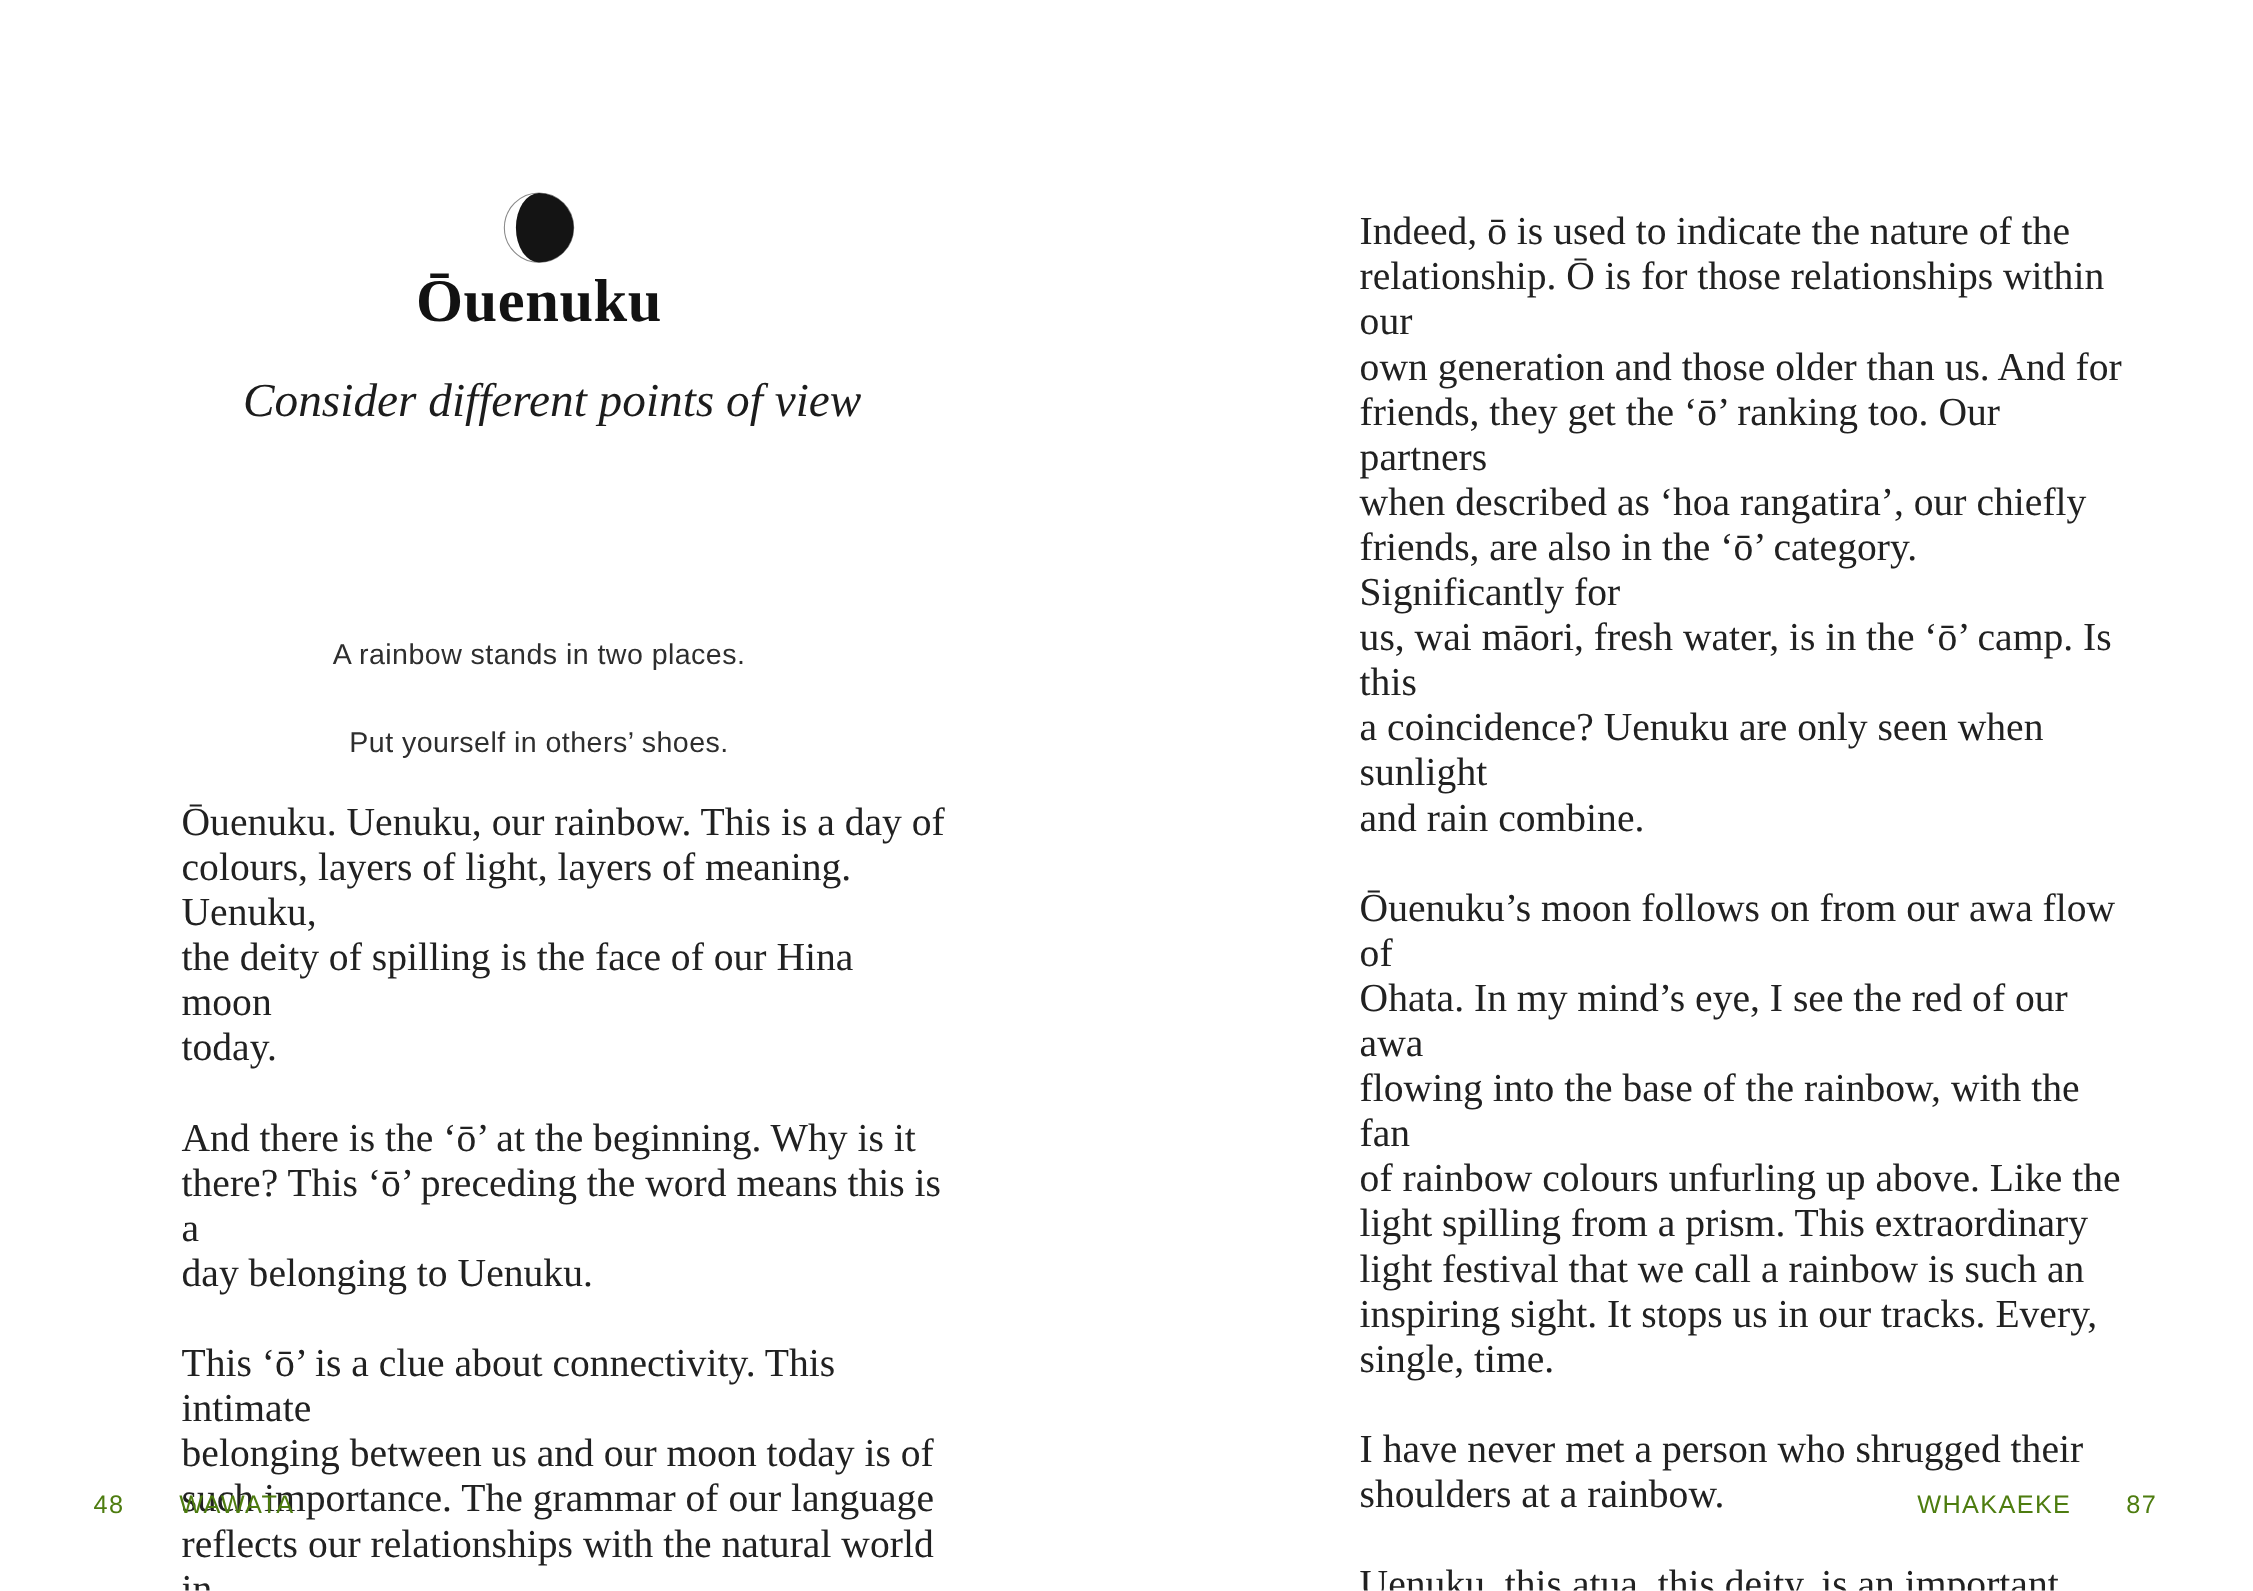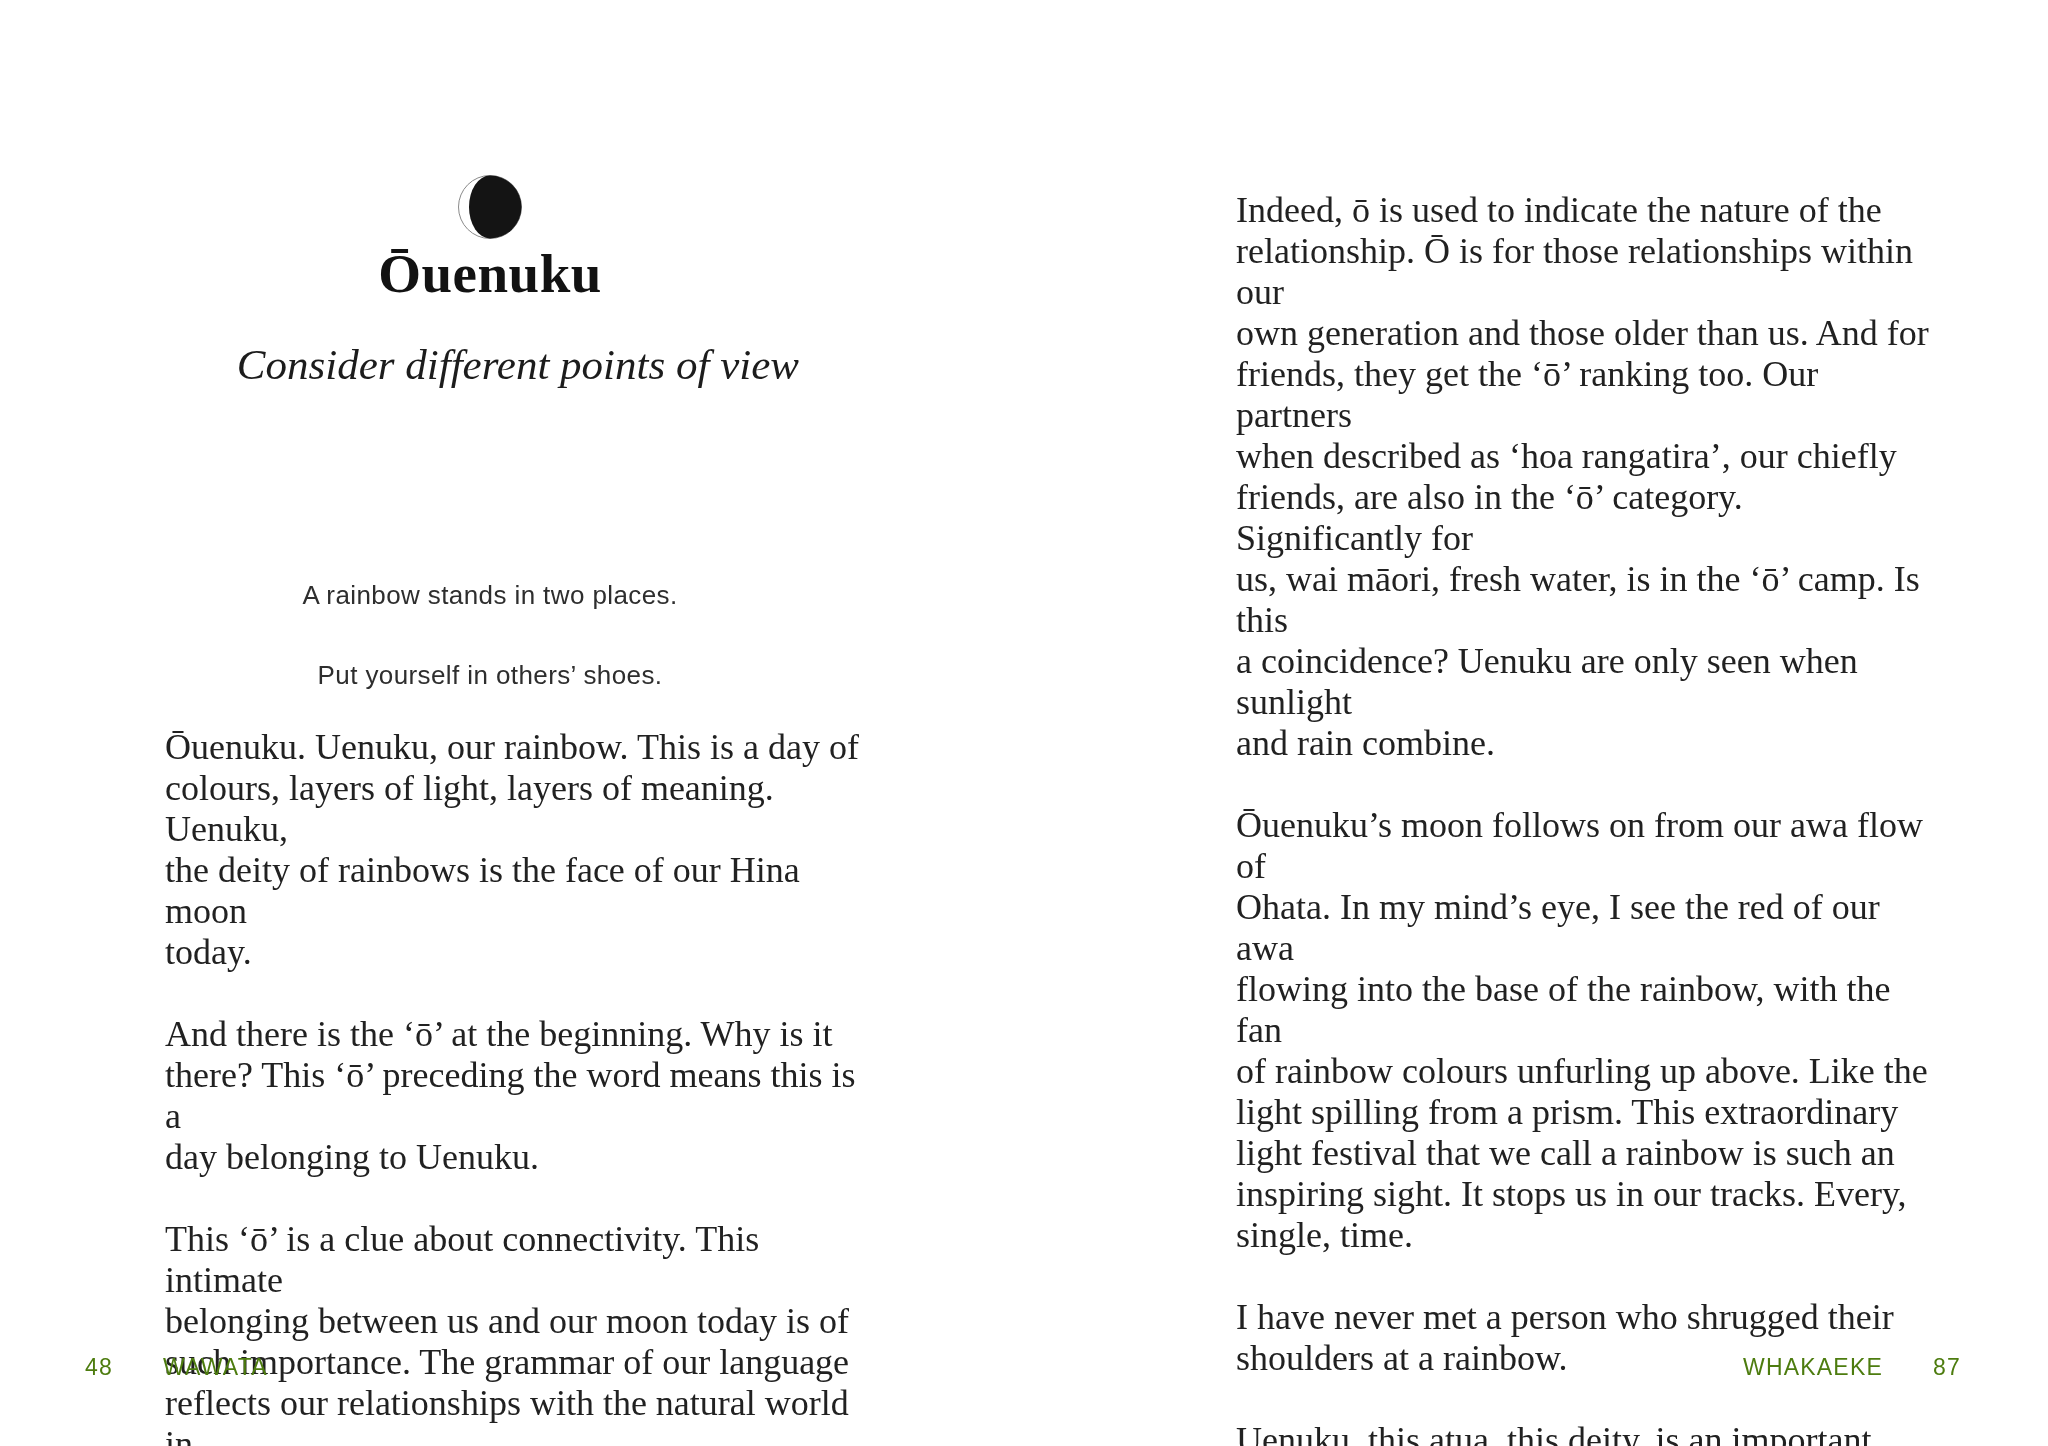--- a/index.html
+++ b/index.html
@@ -104,31 +104,31 @@
 
   <div class="head-col moon-wrap" style="left: 165px; width: 650px; text-align: center;">
     <svg width="66" height="66" viewBox="0 0 66 66" aria-hidden="true">
       <circle cx="33" cy="33" r="31.5" fill="none" stroke="#8a8a8a" stroke-width="1"></circle>
       <path d="M33 1.5 A31.5 31.5 0 0 1 33 64.5 A21 31.5 0 0 1 33 1.5 Z" fill="#141414"></path>
     </svg>
   </div>
 
   <div class="head-col title" style="left: 165px; width: 650px; text-align: center;">Ōuenuku</div>
 
-  <div class="head-col subtitle" style="left: 149px; width: 650px; text-align: right;">Consider different points of view</div>
+  <div class="head-col subtitle" style="left: 177px; width: 650px; text-align: center;">Consider different points of view</div>
 
 
   <div class="head-col intro-line intro-translation" style="left: 165px; width: 650px; text-align: center;">A rainbow stands in two places.</div>
 
   <div class="head-col intro-line intro-meaning" style="left: 165px; width: 650px; text-align: center;">Put yourself in others’ shoes.</div>
 
   <div class="body-col" id="left-body">
     <p>Ōuenuku. Uenuku, our rainbow. This is a day of
 colours, layers of light, layers of meaning. Uenuku,
-the deity of rainbows is the face of our Hina moon
+the deity of spilling is the face of our Hina moon
 today.</p>
     <p>And there is the ‘ō’ at the beginning. Why is it
 there? This ‘ō’ preceding the word means this is a
 day belonging to Uenuku.</p>
     <p>This ‘ō’ is a clue about connectivity. This intimate
 belonging between us and our moon today is of
 such importance. The grammar of our language
 reflects our relationships with the natural world in
 the smallest details.</p>
   </div>

